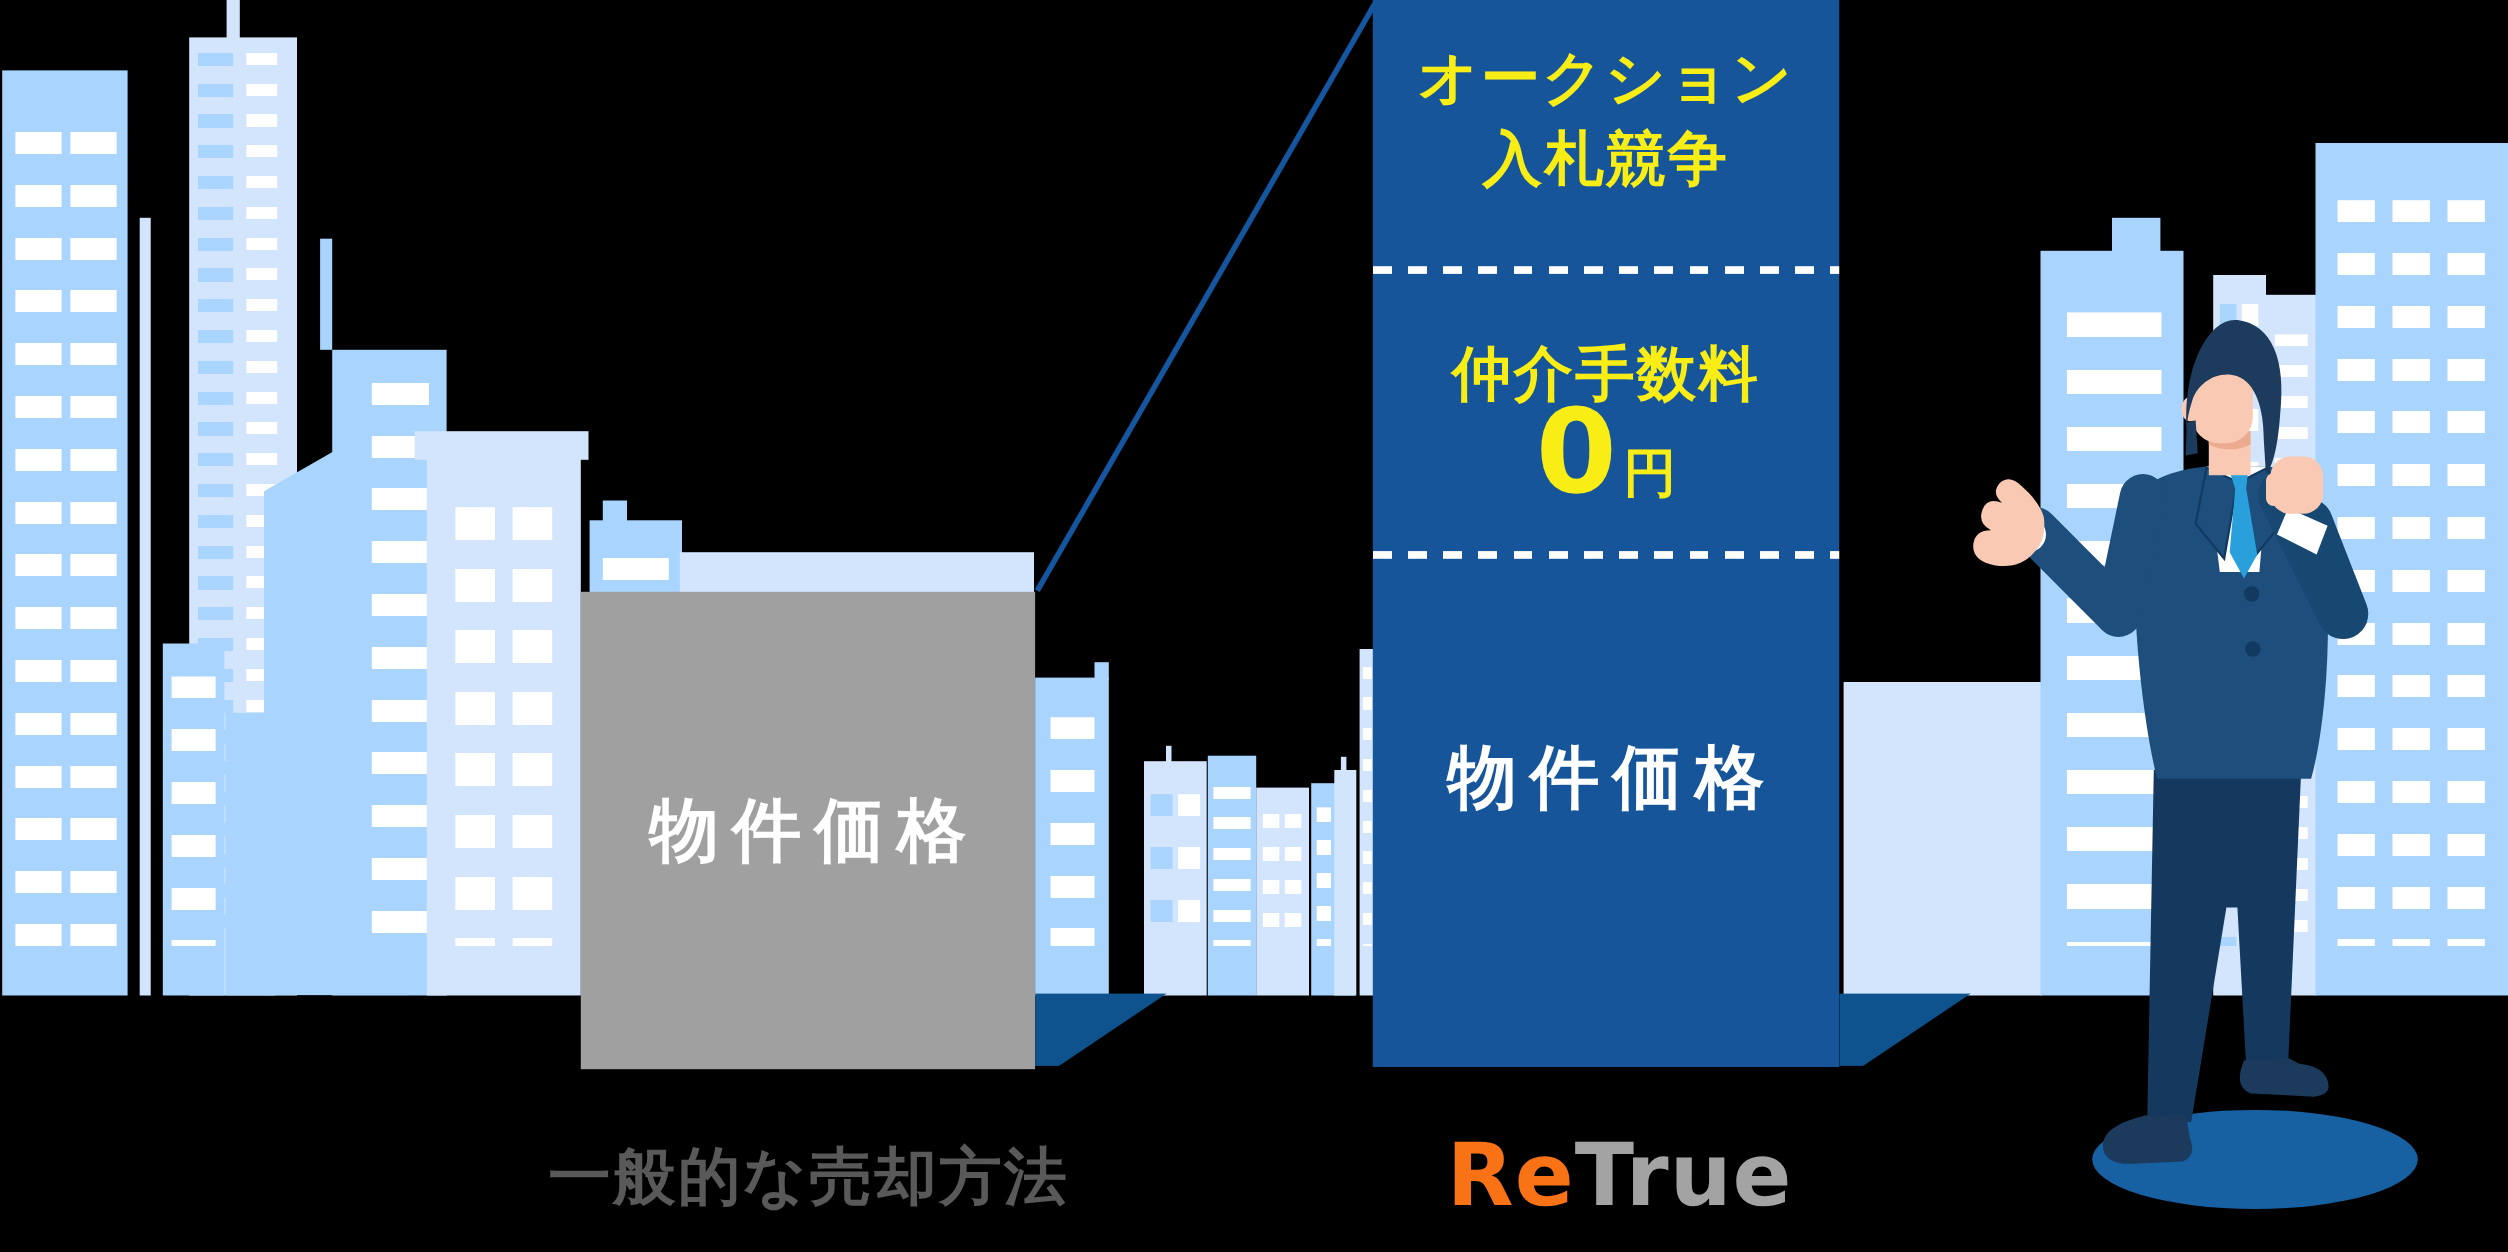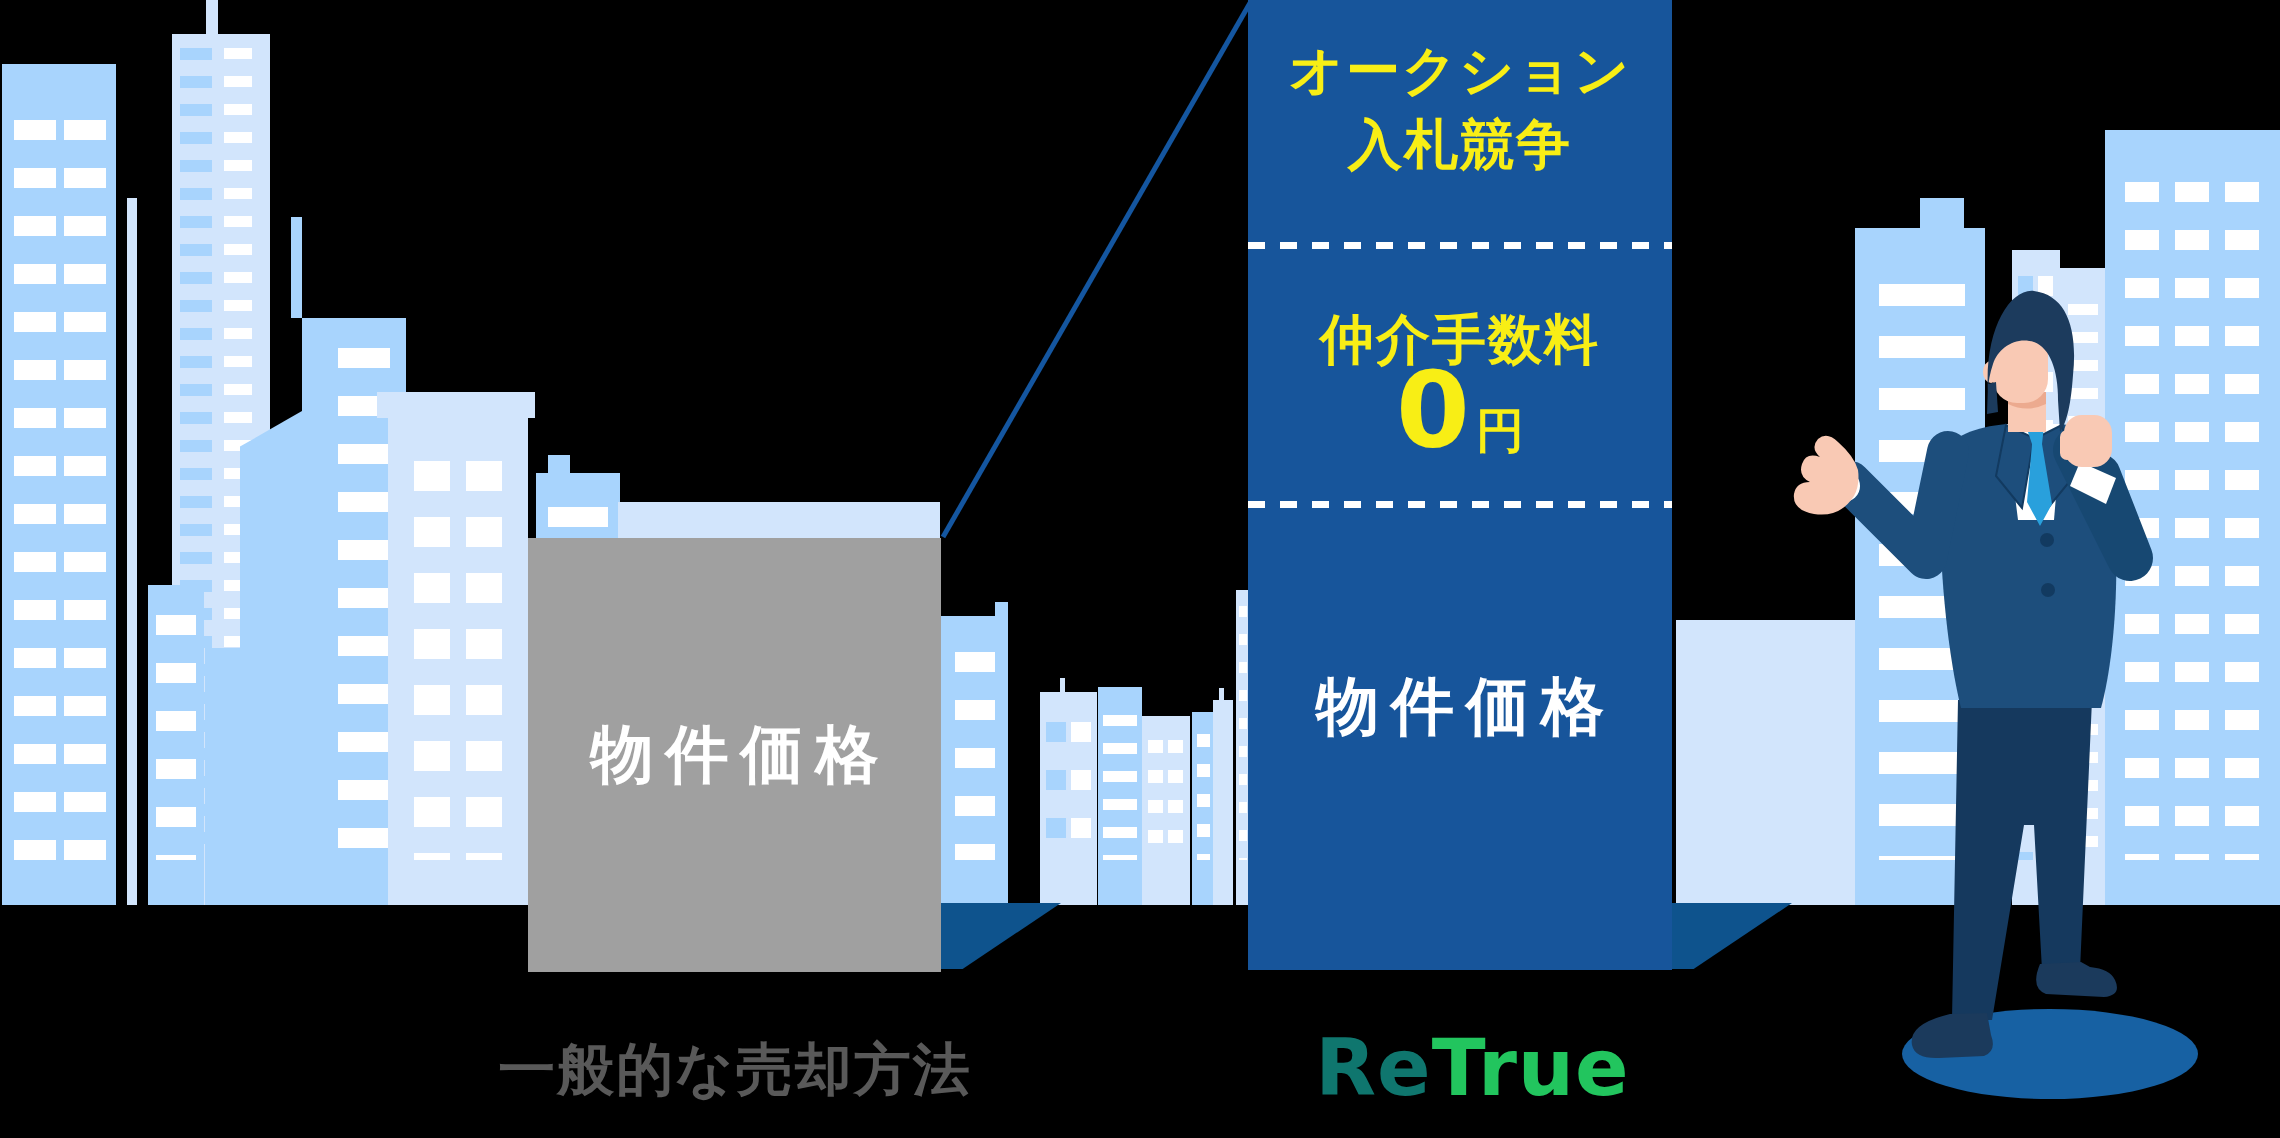--- a/index.html
+++ b/index.html
@@ -33,22 +33,22 @@
   #fee-row .zero{font-size:106px;line-height:106px;}
   #fee-row .yen{font-size:48px;line-height:48px;margin-bottom:10px;}
   #blue-price{top:664px;color:#fff;font-size:63px;font-weight:bold;letter-spacing:12px;text-indent:12px;}
   .shadow-tri{position:absolute;top:903px;width:120px;height:66px;background:#0e538d;
               clip-path:polygon(0 0,100% 0,18% 100%,0 100%);}
   
   #caption-left{left:450px;top:1032px;width:570px;text-align:center;color:#595959;
                 font-size:57px;font-weight:bold;letter-spacing:2px;}
   #brand{left:1248px;top:1022px;width:424px;text-align:center;font-size:79px;font-weight:bold;
          letter-spacing:1px;}
-  #brand .p1{color:#0f766e;margin-left:25px;}
-  #brand .p2{color:#22c55e;}
+  #brand .p1{color:#f97316;margin-left:25px;}
+  #brand .p2{color:#a3a3a3;}
 </style>
 </head>
 <body>
 
 <div id="stage">
 
   <div>
 
     <div class="bld M" style="left:2px;top:64px;width:114px;height:841px;">
       <div class="wc rw" style="left:12px;width:42px;top:56px;"></div>

